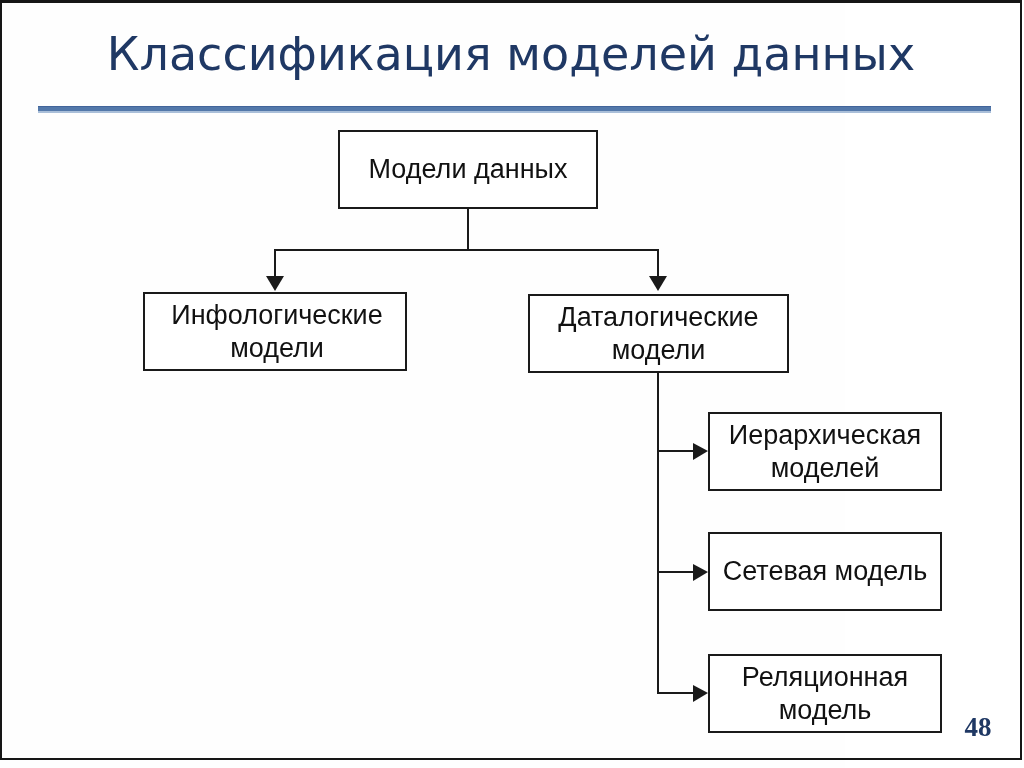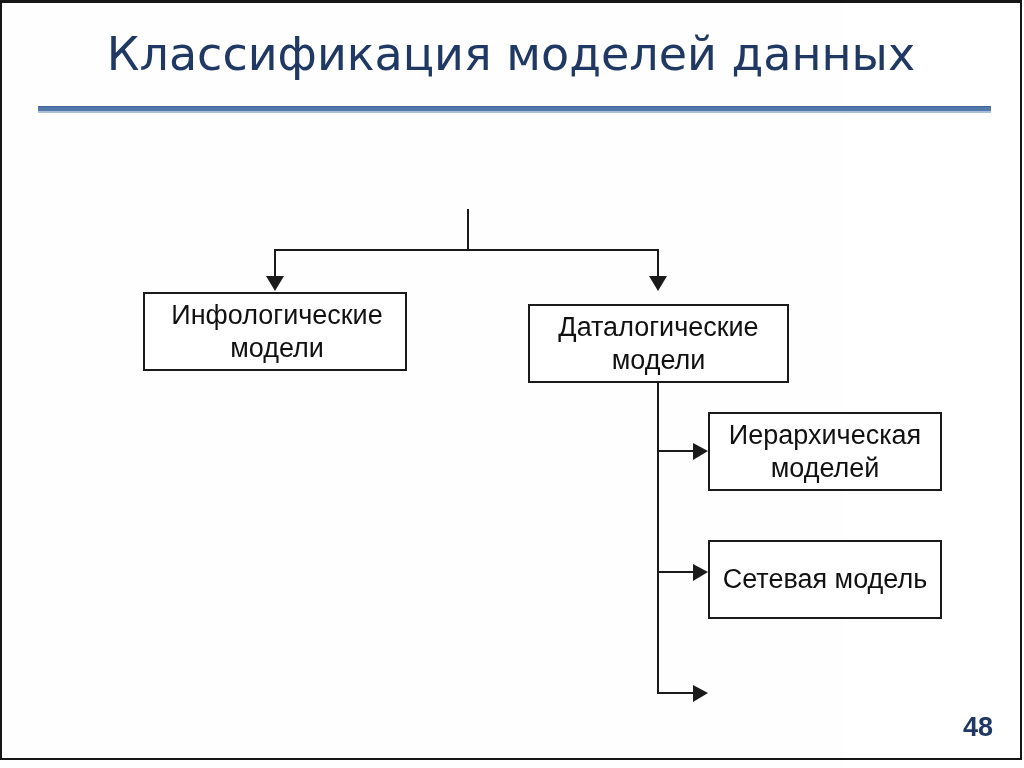--- a/index.html
+++ b/index.html
@@ -76,30 +76,30 @@
     justify-content: center;
     text-align: center;
     font-family: "Liberation Sans", sans-serif;
     font-size: 27px;
     line-height: 33px;
     color: var(--box-text, #111111);
     padding: 0 6px;
   }
   .n-root  { left: 338px; top: 130px; width: 260px; height: 79px; }
   .n-info  { left: 143px; top: 292px; width: 264px; height: 79px; padding-left: 10px; }
-  .n-data  { left: 528px; top: 304px; width: 261px; height: 79px; }
+  .n-data  { left: 528px; top: 294px; width: 261px; height: 79px; }
   .n-hier  { left: 708px; top: 412px; width: 234px; height: 79px; }
-  .n-net   { left: 708px; top: 532px; width: 234px; height: 79px; margin-top: 8px; }
+  .n-net   { left: 708px; top: 532px; width: 234px; height: 79px; }
   .n-rel   { left: 708px; top: 654px; width: 234px; height: 79px; }
   .page-number {
     position: absolute;
     left: 950px; top: 712px;
     width: 56px;
     text-align: center;
-    font-family: Liberation Sans, sans-serif;
+    font-family: Liberation Serif, serif;
     font-size: 27px;
     font-weight: 700;
     color: var(--page-number-color, #1f3864);
   }
 </style>
 </head>
 <body>
 
 <div class="canvas">
 
@@ -123,35 +123,41 @@
     <line x1="657" y1="451" x2="696" y2="451"></line>
     <polygon points="693,443 693,460 708,451"></polygon>
 
     <line x1="657" y1="572" x2="696" y2="572"></line>
     <polygon points="693,564 693,581 708,572"></polygon>
 
     <line x1="657" y1="693" x2="696" y2="693"></line>
     <polygon points="693,685 693,702 708,693"></polygon>
   </svg>
 
+  <div class="node n-root">
+    <span>Модели данных</span>
+  </div>
 
   <div class="node n-info">
     <span>Инфологические модели</span>
   </div>
 
   <div class="node n-data">
     <span>Даталогические модели</span>
   </div>
 
   <div class="node n-hier">
     <span>Иерархическая моделей</span>
   </div>
 
   <div class="node n-net">
     <span>Сетевая модель</span>
   </div>
 
+  <div class="node n-rel">
+    <span>Реляционная модель</span>
+  </div>
 
   <div class="page-number">48</div>
 
   <div class="frame"></div>
 
 </div>
 
 </body></html>

